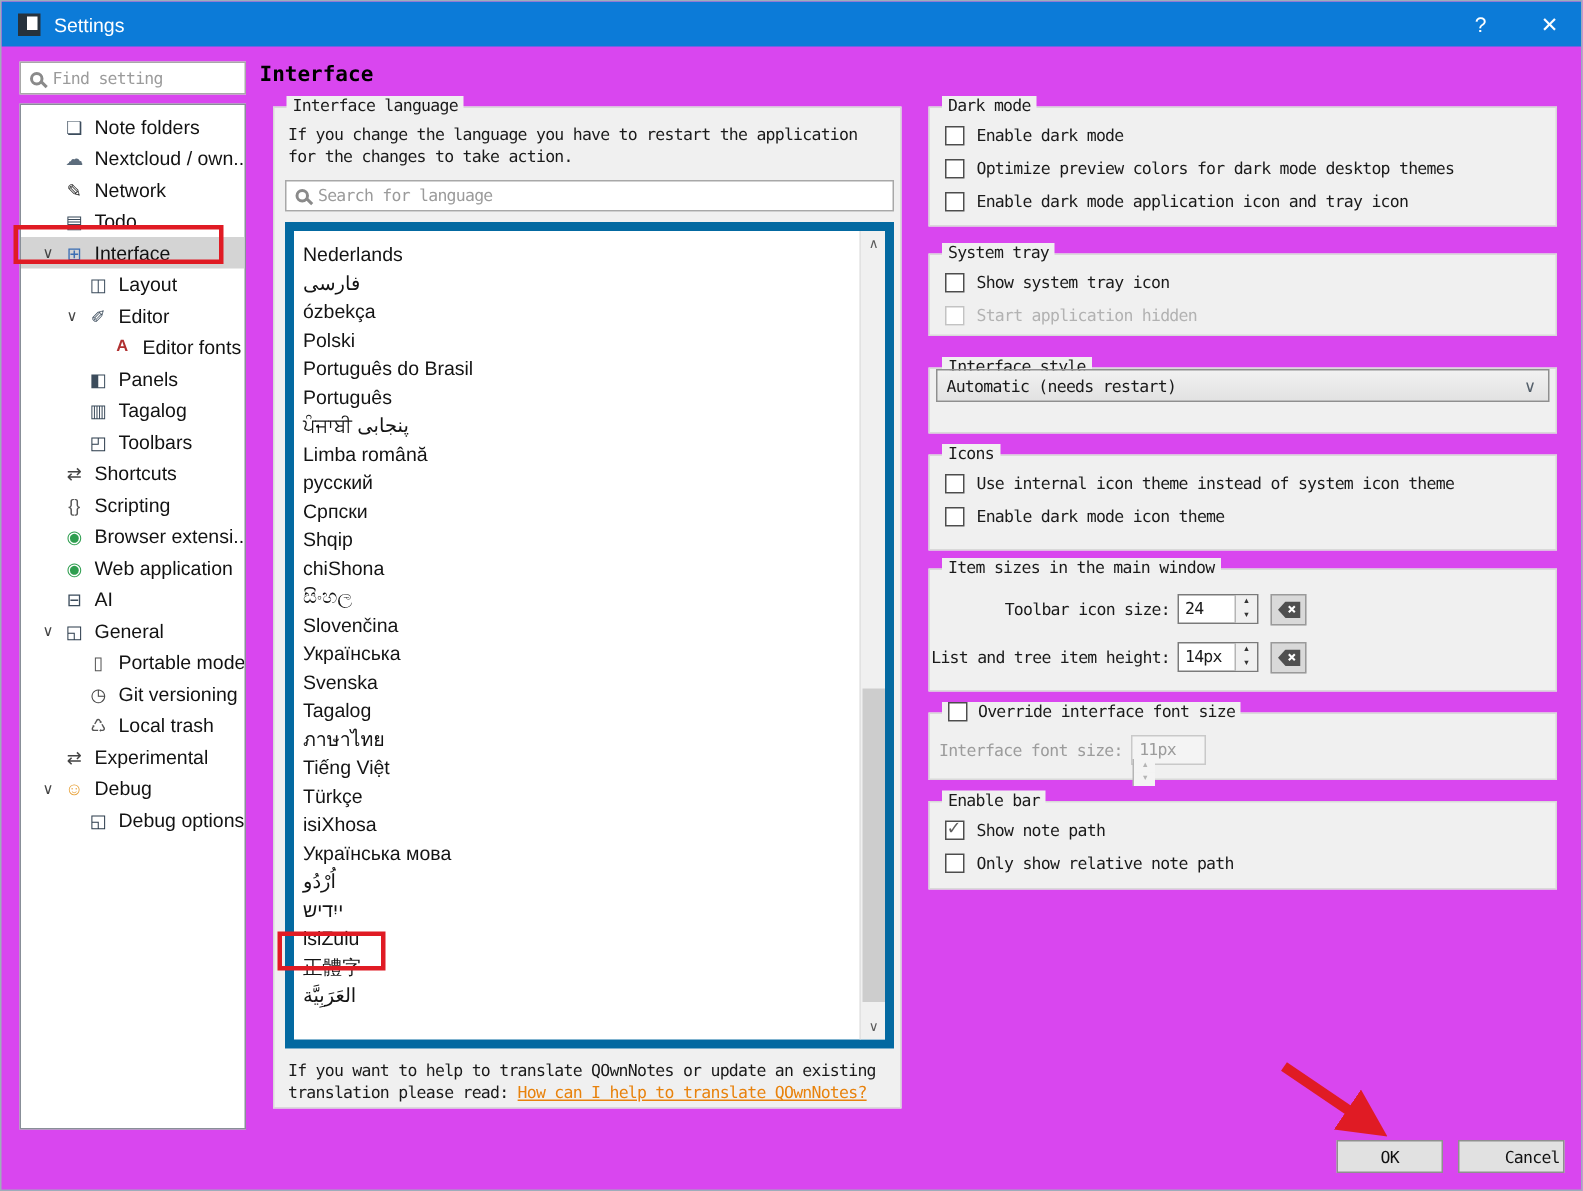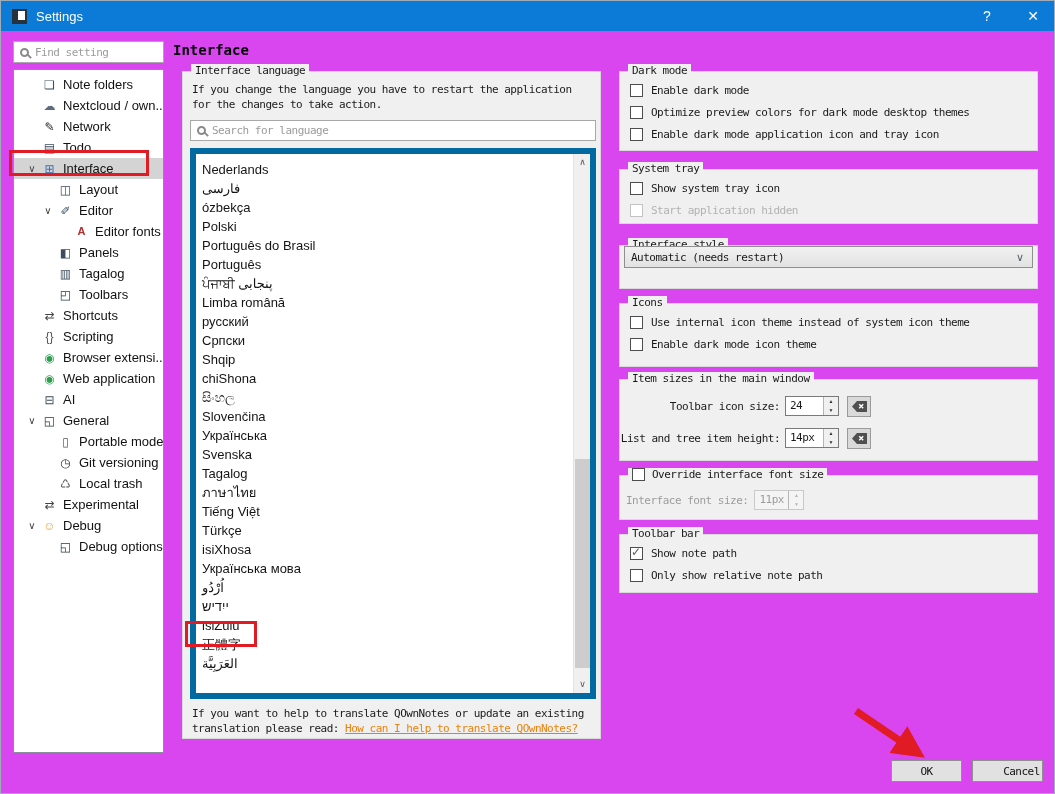--- a/index.html
+++ b/index.html
@@ -83,21 +83,21 @@
     display:flex; align-items:center;
   }
   .combo-val { padding-left:6px; }
   .combo-arrow { margin-left:auto; margin-right:8px; color:#55606b; font-size:11px; }
   .spin-row { position:absolute; left:0; right:0; height:20px; display:flex; align-items:center; }
   .spin-lbl { white-space:nowrap; }
   .spin { height:20px; background:#fff; border:1px solid #7a7a7a; display:flex; }
   .spin-val { padding:2px 0 0 4px; flex:1; }
   .spin-btns { width:15px; border-left:1px solid #b5b5b5; display:flex; flex-direction:column; }
   .spin-b { flex:1; font-size:5px; color:#333; text-align:center; line-height:9px; background:#f0f0f0; }
-  .spin.disabled { border-color:#c9c9c9; background:#f4f4f4; }
+  .spin.disabled { border-color:#c9c9c9; background:#f4f4f4;flex-direction:column; }
   .spin.disabled .spin-val { color:#9c9c9c; }
   .spin.disabled .spin-b { color:#b5b5b5; background:#f4f4f4; }
   .reset-btn {
     width:24px; height:21px; background:#d9d9d9; border:1px solid #9a9a9a;
     display:flex; align-items:center; justify-content:center; margin-left:8px;
   }
   
   .btn {
     position:absolute; width:71px; height:22px; background:#e1e1e1; border:1px solid #8f8f8f;
     font-family:"DejaVu Sans Mono", monospace; font-size:11px; letter-spacing:-0.5px; color:#111;
@@ -377,21 +377,21 @@
         <span class="spin-val mono">11px</span>
         <span class="spin-btns">
             <span class="spin-b">▲</span>
             <span class="spin-b">▼</span>
           </span>
       </span>
     </div>
   </div>
 
   <div class="gb" style="left:618px; top:533px; width:419px; height:59px;">
-    <span class="gb-label">Toolbar bar</span>
+    <span class="gb-label">Enable bar</span>
     <div class="chk-rows">
         <div class="chk-row">
           <span class="cb">
             <span class="tick">✓</span>
           </span>
           <span class="chk-lbl mono">Show note path</span>
         </div>
         <div class="chk-row">
           <span class="cb"></span>
           <span class="chk-lbl mono">Only show relative note path</span>

